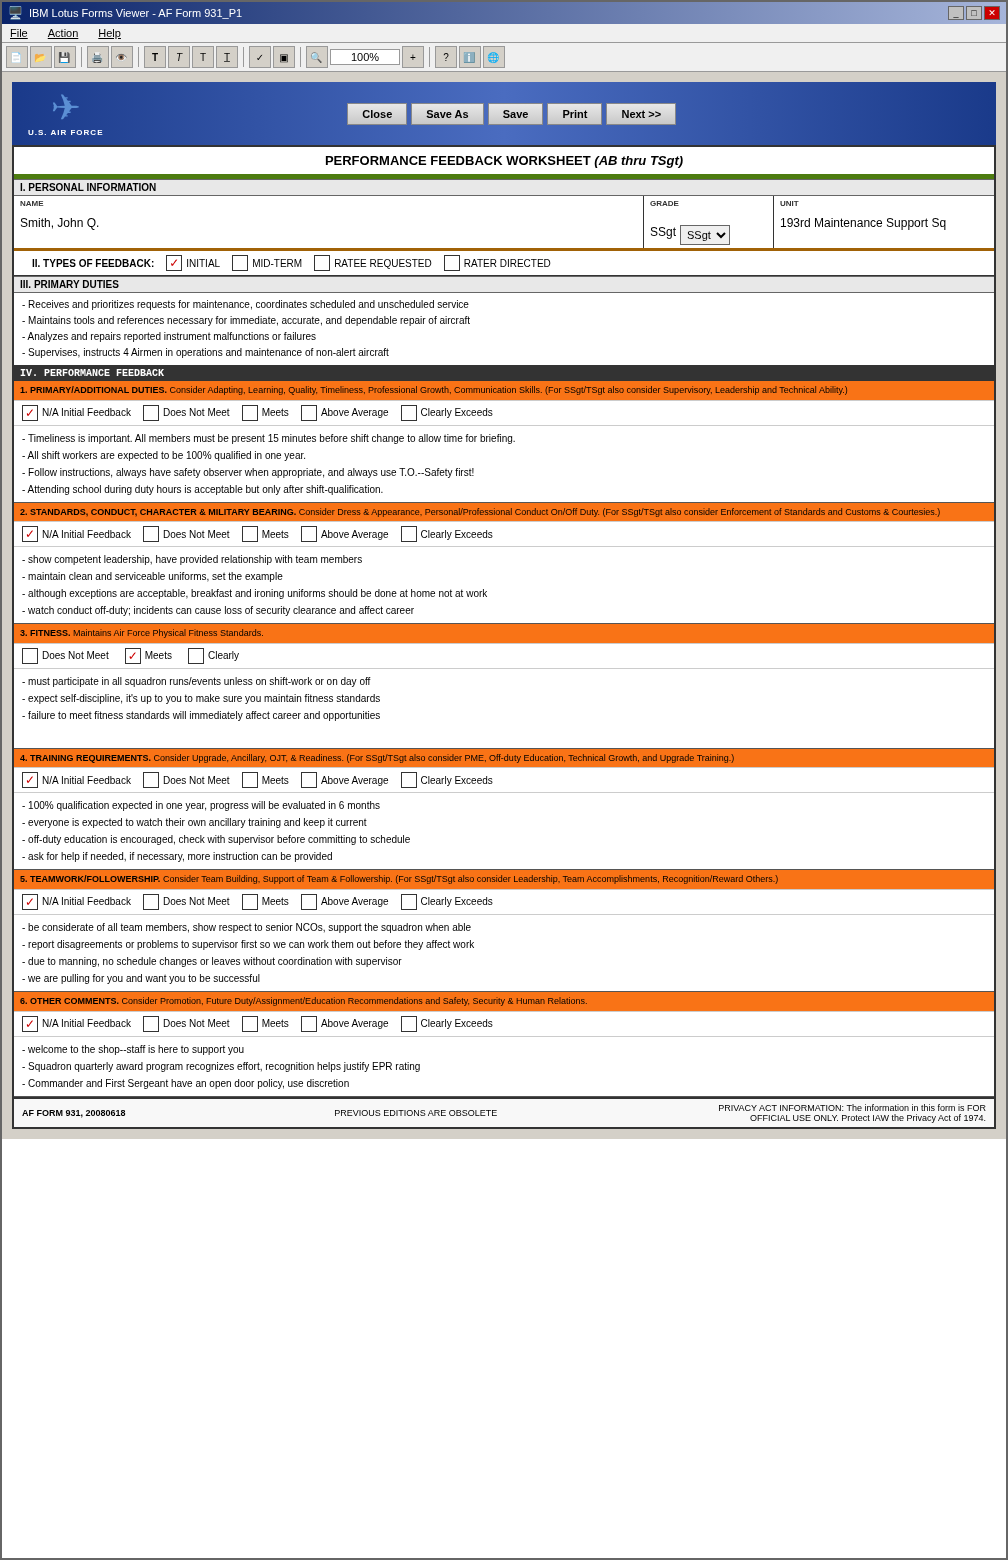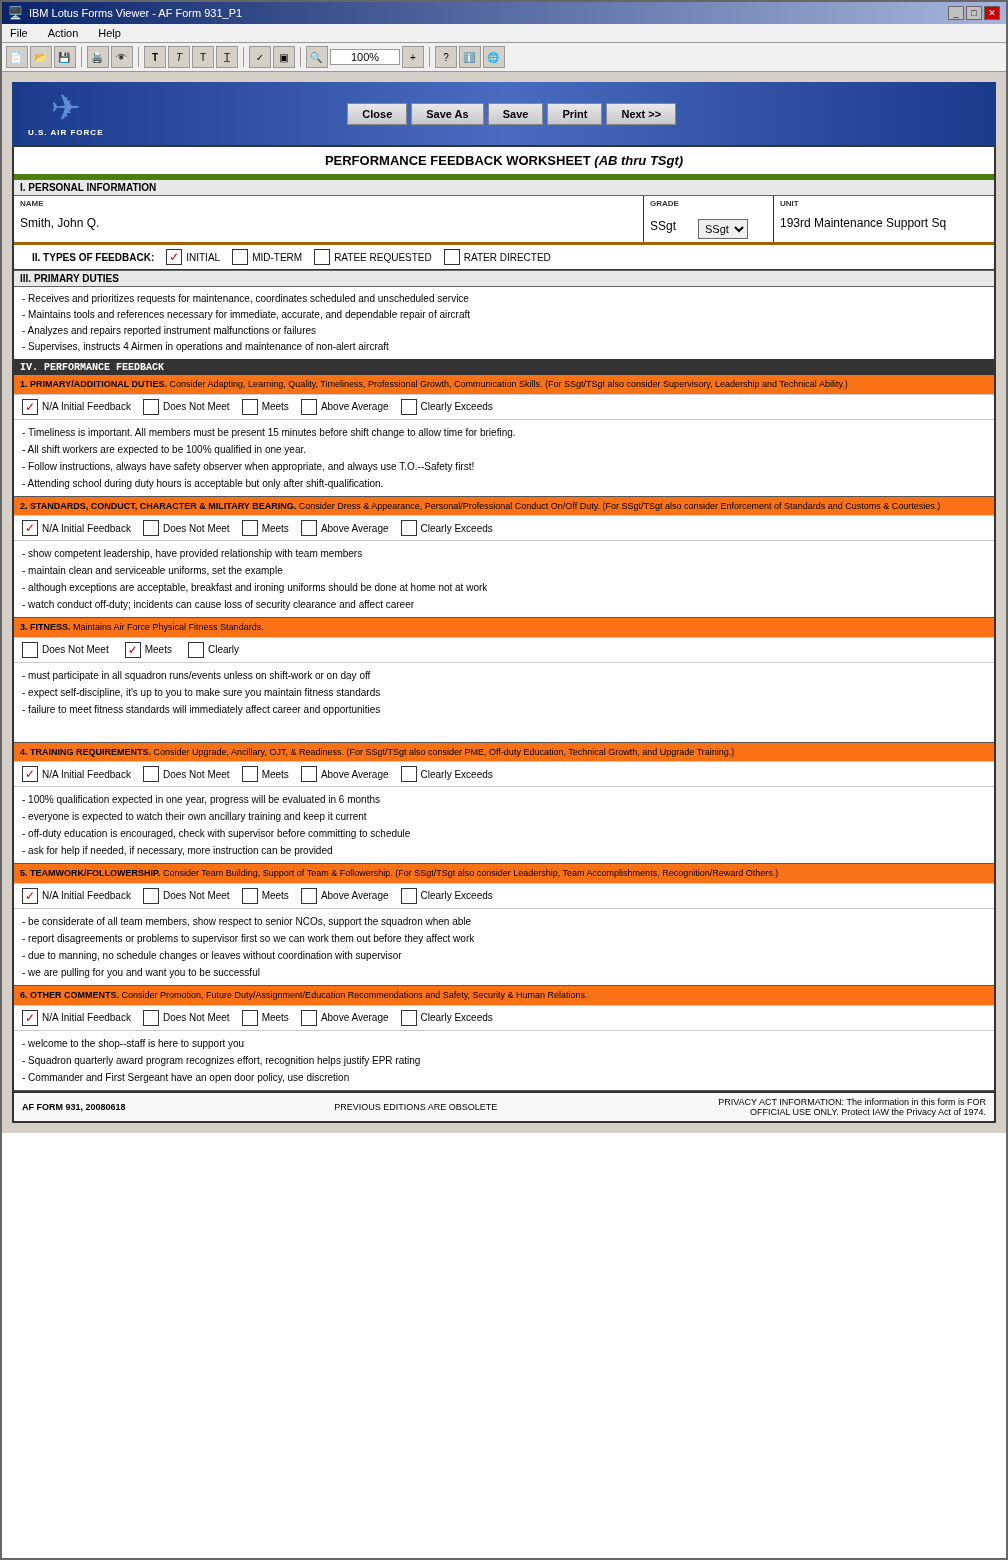--- a/index.html
+++ b/index.html
@@ -21,21 +21,21 @@
     
     
     .menu-bar {
       background: #f0f0f0;
       border-bottom: 1px solid #999;
       padding: 2px 4px;
       display: flex;
       gap: 12px;
       font-size: 11px;
     }
-    .menu-item { cursor: pointer; padding: 1px 4px; }
+    .menu-item { cursor: pointer; padding: 1px 4px; text-decoration: underline; }
     
     
     .toolbar {
       background: #f0f0f0;
       border-bottom: 1px solid #999;
       padding: 3px 4px;
       display: flex;
       gap: 2px;
       align-items: center;
     }
@@ -287,21 +287,21 @@
       </div>
 
       <div class="section-header">I.  PERSONAL INFORMATION</div>
       <div class="personal-info-row">
         <div class="personal-info-cell">
           <div class="cell-label">NAME</div>
           <div class="cell-value">Smith, John Q.</div>
         </div>
         <div class="personal-info-cell grade-cell">
           <div class="cell-label">GRADE</div>
-          <div style="display:flex;align-items:center;margin-top:5px;gap:18px;">
+          <div style="display:flex;align-items:center;margin-top:11px;">
             <span style="font-size:12px;margin-right:4px;">SSgt</span>
             <select class="grade-select">
               <option>SSgt</option>
               <option>TSgt</option>
               <option>AB</option>
             </select>
           </div>
         </div>
         <div class="personal-info-cell unit-cell">
           <div class="cell-label">UNIT</div>

